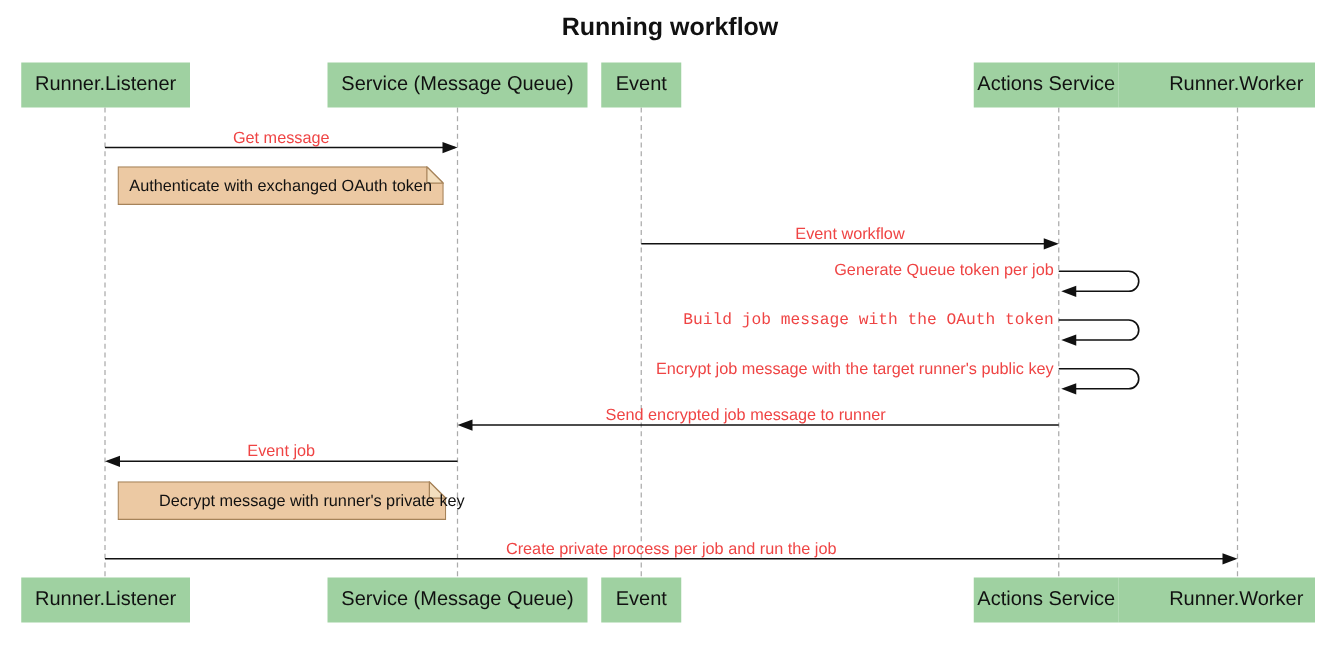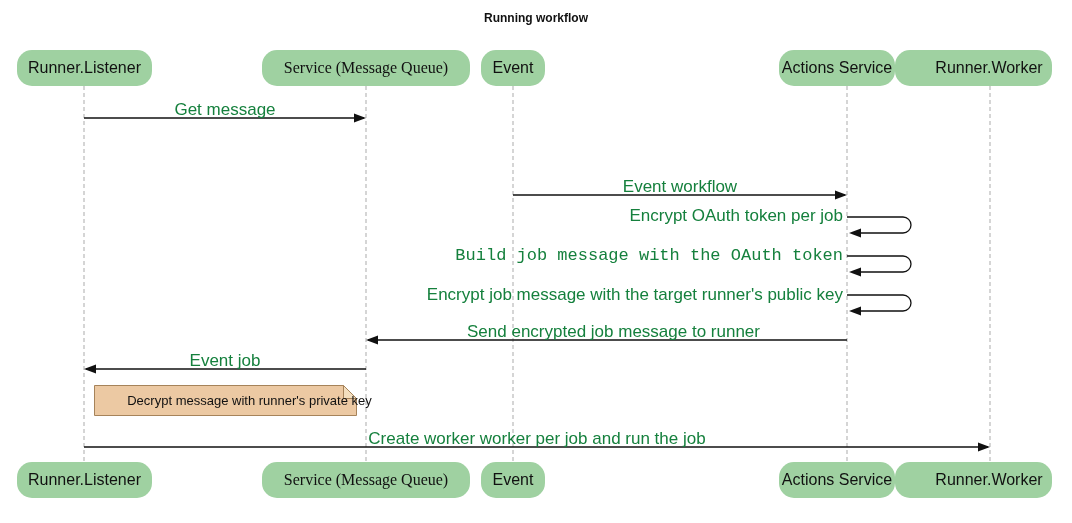--- a/index.html
+++ b/index.html
@@ -8,37 +8,37 @@
     width: 1072px;
     height: 523px;
     background: #ffffff;
     font-family: "Liberation Sans", "DejaVu Sans", sans-serif;
     color: #111111;
     overflow: hidden;
   }
   #wires { position: absolute; left: 0; top: 0; }
   .title {
     position: absolute; left: 0; top: 11px; width: 1072px;
-    text-align: center; font-size: 12px; font-weight: bold; color: #111;
+    text-align: center; font-size: 20px; font-weight: bold; color: #111;
   }
   .participant {
     position: absolute; height: 36px;
-    background: #9fd1a1; border-radius: 15px;
+    background: #9fd1a1; border-radius: 0;
     display: flex; align-items: center; justify-content: center;
     font-size: 16px; color: #111; white-space: nowrap;
   }
   .row-top    { top: 50px; }
   .row-bottom { top: 462px; }
   .p1 { left: 17px;  width: 135px; }
-  .p2 { left: 262px; width: 208px; font-family: Liberation Serif, serif; }
+  .p2 { left: 262px; width: 208px; }
   .p3 { left: 481px; width: 64px; justify-content: center;  }
   .p4 { left: 779px; width: 116px; }
   .p5 { left: 895px; width: 126px; padding-left: 31px; }
   .msg-label {
-    position: absolute; font-size: 17px; color: #15803d;
+    position: absolute; font-size: 13px; color: #ef4444;
     white-space: nowrap; line-height: 16px;
   }
   .ta-c { text-align: center; }
   .ta-r { text-align: right; }
   .note { position: absolute; }
   .note svg { position: absolute; left: 0; top: 0; }
   .note-text {
     position: relative; width: 100%; height: 100%;
     display: flex; align-items: center; justify-content: center;
     font-size: 13px; color: #111; white-space: nowrap;
@@ -125,27 +125,34 @@
     </div>
   <div class="participant row-bottom p4">
       <span>Actions Service</span>
     </div>
   <div class="participant row-bottom p5">
       <span>Runner.Worker</span>
     </div>
 
   <div class="msg-label ta-c" style="left:84px;  top:102px; width:282px;">Get message</div>
   <div class="msg-label ta-c" style="left:513px; top:179px; width:334px;">Event workflow</div>
-  <div class="msg-label ta-r" style="right:229px; top:208px;">Encrypt OAuth token per job</div>
+  <div class="msg-label ta-r" style="right:229px; top:208px;">Generate Queue token per job</div>
   <div class="msg-label ta-r" style="right:229px; top:248px;font-family:Liberation Mono, monospace;">Build job message with the OAuth token</div>
   <div class="msg-label ta-r" style="right:229px; top:287px;">Encrypt job message with the target runner's public key</div>
-  <div class="msg-label ta-c" style="left:373px; top:324px; width:481px;">Send encrypted job message to runner</div>
+  <div class="msg-label ta-c" style="left:356px; top:324px; width:481px;">Send encrypted job message to runner</div>
   <div class="msg-label ta-c" style="left:84px;  top:353px; width:282px;">Event job</div>
-  <div class="msg-label ta-c" style="left:84px;  top:431px; width:906px;">Create worker worker per job and run the job</div>
+  <div class="msg-label ta-c" style="left:84px;  top:431px; width:906px;">Create private process per job and run the job</div>
 
+  <div class="note" style="left:94px; top:133px; width:261px; height:31px;">
+    <svg width="261" height="31" viewBox="0 0 261 31">
+      <path d="M0.5,0.5 H247.5 L260.5,13.5 V30.5 H0.5 Z" fill="#ecc9a3" stroke="#a6835a" stroke-width="1"></path>
+      <path d="M247.5,0.5 L247.5,13.5 L260.5,13.5 Z" fill="#f3debe" stroke="#a6835a" stroke-width="1"></path>
+    </svg>
+    <div class="note-text">Authenticate with exchanged OAuth token</div>
+  </div>
 
   <div class="note" style="left:94px; top:385px; width:263px; height:31px;padding-left:24px;">
     <svg width="263" height="31" viewBox="0 0 263 31">
       <path d="M0.5,0.5 H249.5 L262.5,13.5 V30.5 H0.5 Z" fill="#ecc9a3" stroke="#a6835a" stroke-width="1"></path>
       <path d="M249.5,0.5 L249.5,13.5 L262.5,13.5 Z" fill="#f3debe" stroke="#a6835a" stroke-width="1"></path>
     </svg>
     <div class="note-text">Decrypt message with runner's private key</div>
   </div>
 
 </div>

